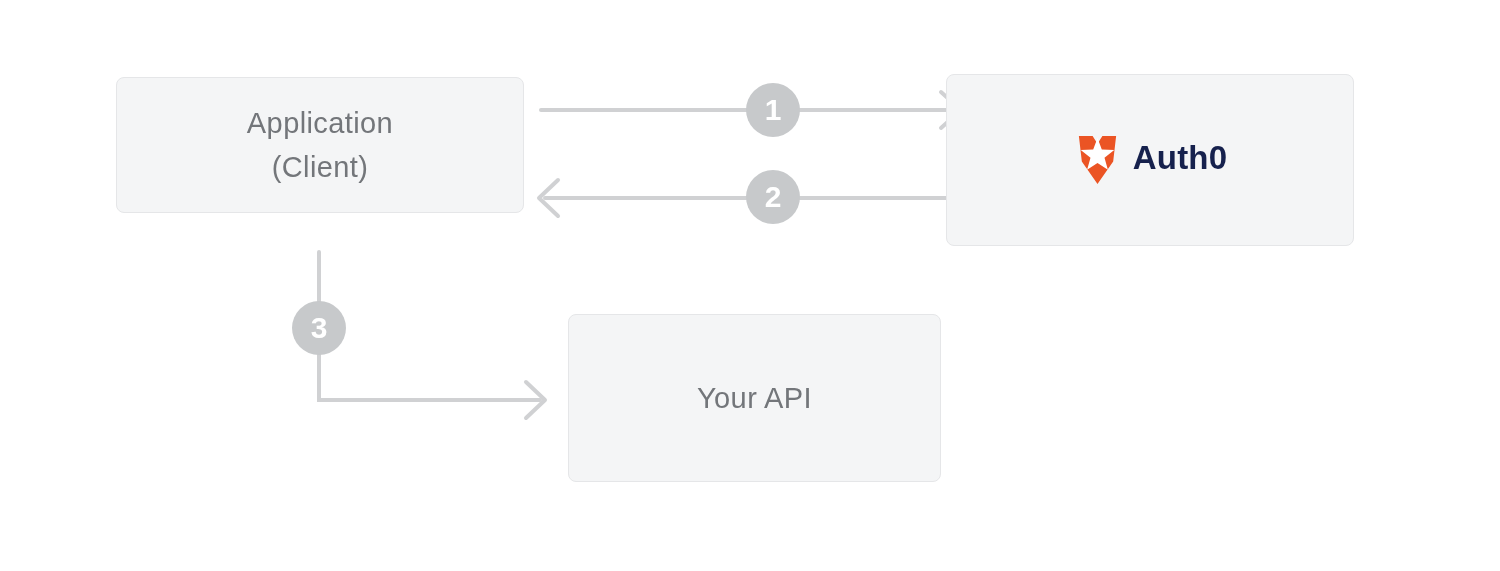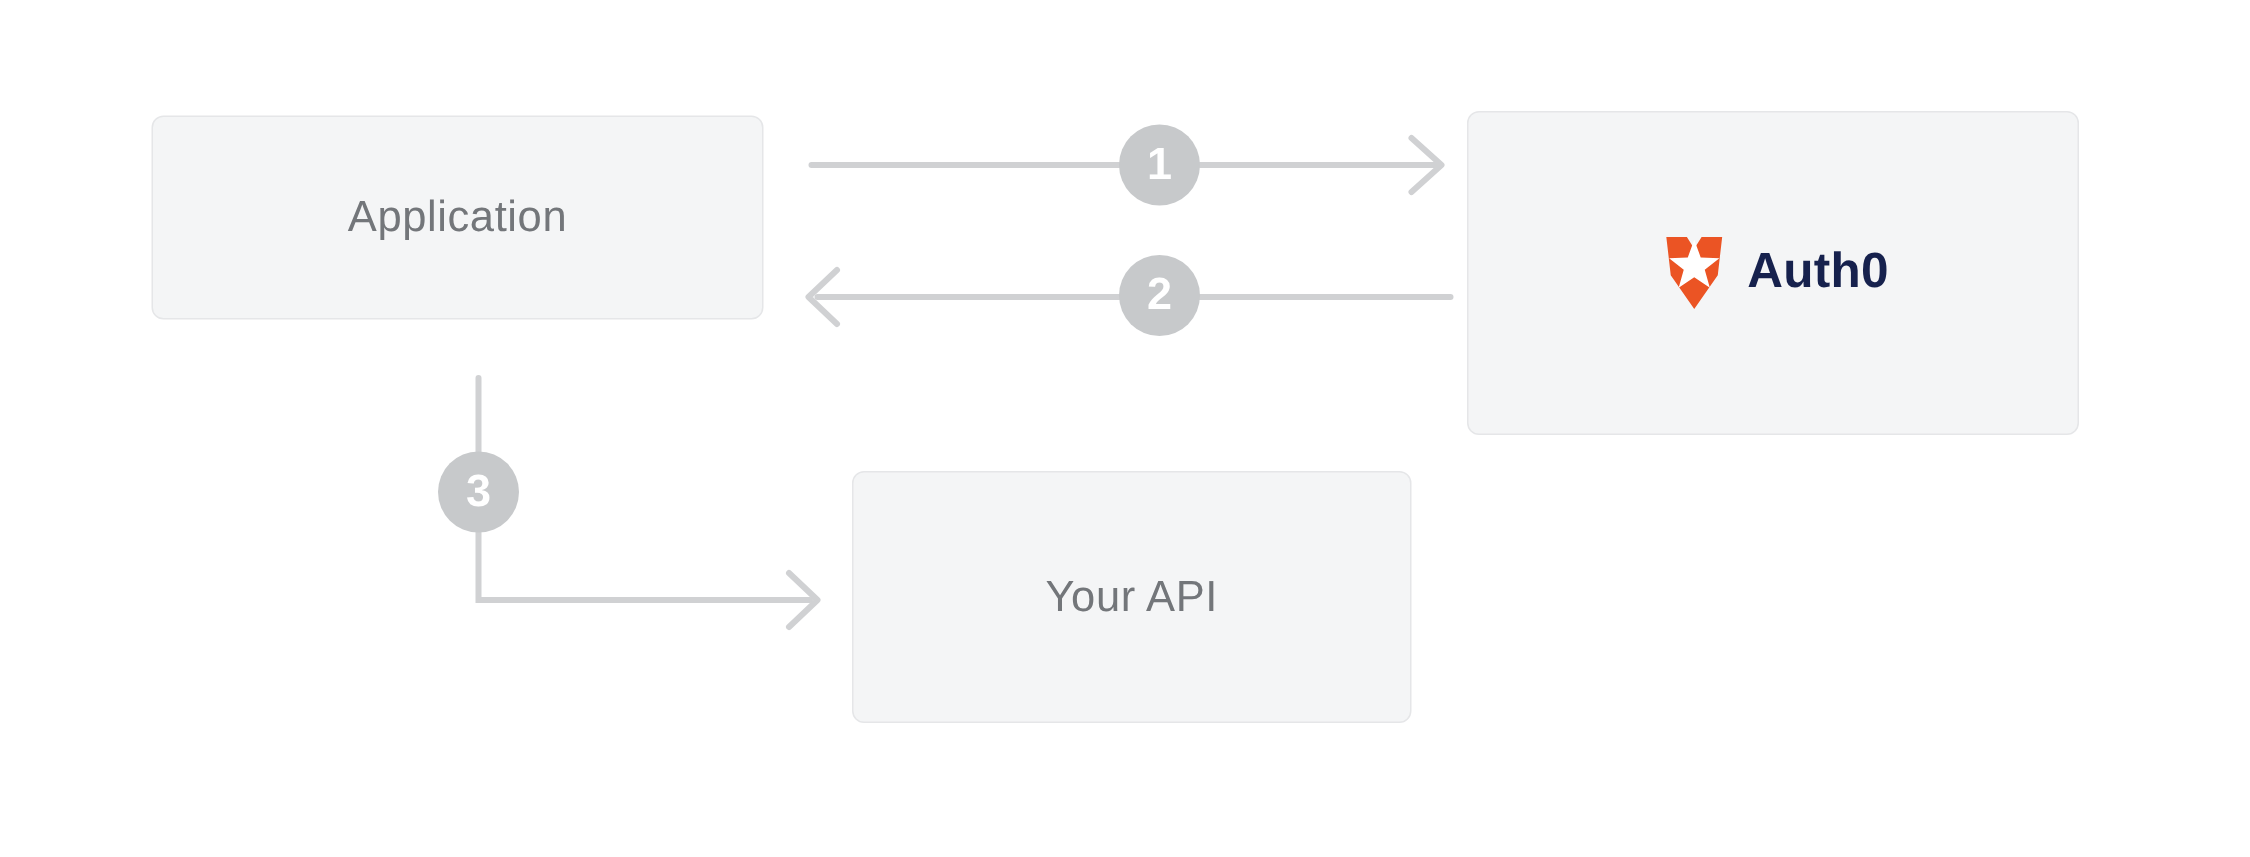--- a/index.html
+++ b/index.html
@@ -29,22 +29,22 @@
     display: flex;
     flex-direction: column;
     align-items: center;
     justify-content: center;
     color: #73767a;
     font-size: 29px;
     letter-spacing: 0.4px;
     line-height: 44px;
     text-align: center;
   }
-  .box-application { left: 101px; top: 77px;  width: 408px; height: 136px; }
-  .box-auth       { left: 978px; top: 74px;  width: 408px; height: 216px; }
+  .box-application { left: 116px; top: 77px;  width: 408px; height: 136px; }
+  .box-auth       { left: 946px; top: 74px;  width: 408px; height: 172px; }
   .box-api        { left: 568px; top: 314px; width: 373px; height: 168px; }
 
   .brand-row {
     display: flex;
     align-items: center;
     gap: 11px;
     margin-bottom: 5px;
   }
   .brand-name {
     font-size: 33px;
@@ -97,20 +97,21 @@
       </g>
     </g>
   </svg>
 
   <div class="step-circle circle-1">1</div>
   <div class="step-circle circle-2">2</div>
   <div class="step-circle circle-3">3</div>
 
   <div class="node-box box-application">
     <div>Application</div>
+    <div>(Client)</div>
   </div>
 
   <div class="node-box box-auth">
     <div class="brand-row">
       <svg class="auth0-badge" viewBox="0 0 100 110">
         <polygon fill="#eb5424" points="12,10 40,10 50,26 60,10 88,10 82,62 50,108 18,62"></polygon>
         <polygon fill="#ffffff" points="50,14 58.8,37.9 84.2,38.9 64.3,54.6 71.2,79.1 50,65 28.8,79.1 35.7,54.6 15.8,38.9 41.2,37.9"></polygon>
       </svg>
       <span class="brand-name">Auth0</span>
     </div>

